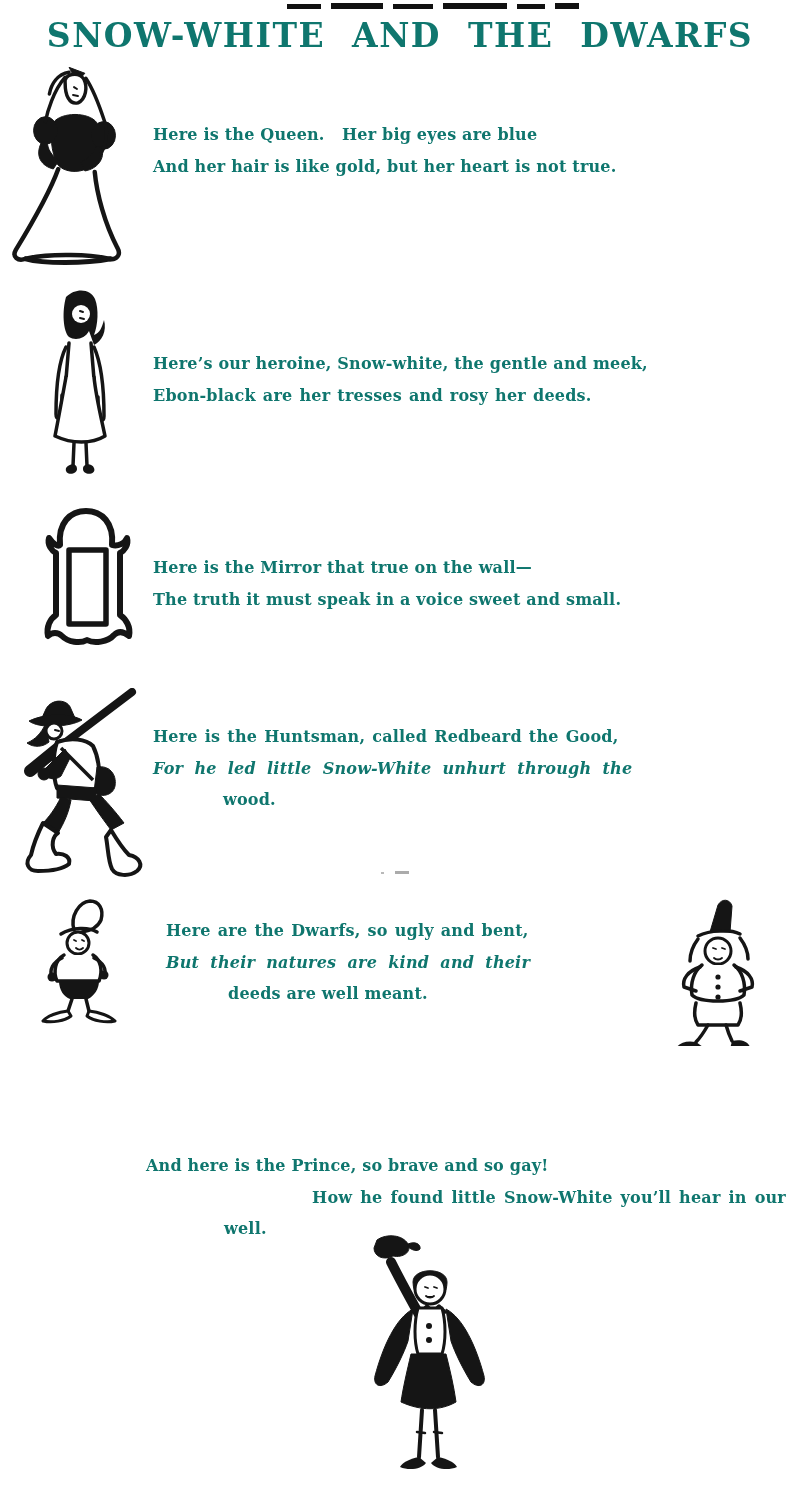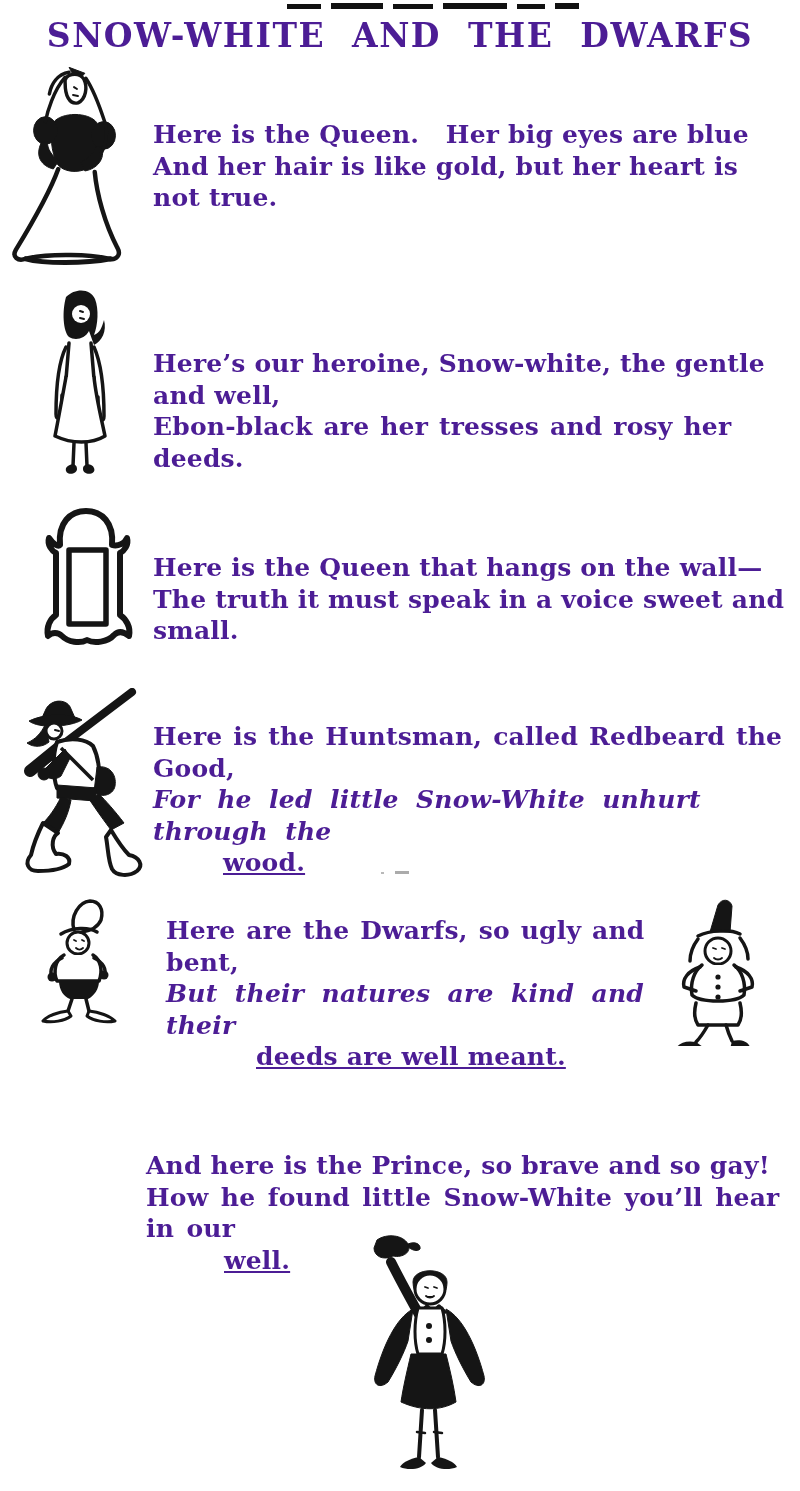--- a/index.html
+++ b/index.html
@@ -2,21 +2,21 @@
 <html><head>
 <meta charset="utf-8">
 <style>
   html,body{margin:0;padding:0;background:#e8e8e8;}
   .page{
     position:relative;
     width:800px;height:1491px;
     margin:0 auto;
     background:#ffffff;
     font-family:"DejaVu Serif","Liberation Serif",serif;
-    color:#4c1d95;
+    color:#0f766e;
     overflow:hidden;
   }
   
   .clipped-header{
     position:absolute;left:287px;top:0;width:300px;height:9px;
     background:
       linear-gradient(#111,#111) 0 4px/34px 5px no-repeat,
       linear-gradient(#111,#111) 44px 3px/52px 6px no-repeat,
       linear-gradient(#111,#111) 106px 4px/40px 5px no-repeat,
       linear-gradient(#111,#111) 156px 3px/64px 6px no-repeat,
@@ -25,29 +25,29 @@
   }
   .title{
     position:absolute;left:0;top:16px;width:100%;
     text-align:center;
     font-size:33px;font-weight:700;
     letter-spacing:1.5px;word-spacing:14px;
     white-space:nowrap;
   }
   .stanza{
     position:absolute;
-    font-size:25px;font-weight:700;
+    font-size:16px;font-weight:700;
     line-height:31.5px;
     letter-spacing:.2px;
   }
   .stanza .line{white-space:pre-wrap;}
-  .ws-1{word-spacing:.14em;}
+  .ws-1{word-spacing:.14em;text-align:right;}
   .ws-2{word-spacing:.34em;font-style:italic;}
   .ws-3{word-spacing:.08em;}
-  .indent{margin-left:70px;text-decoration:underline;}
+  .indent{margin-left:70px;}
   .art{position:absolute;}
   .art svg{display:block;width:100%;height:100%;}
   .speck{
     position:absolute;left:381px;top:871px;width:34px;height:4px;
     background:
       linear-gradient(#b9b9b9,#b9b9b9) 0 1px/3px 2px no-repeat,
       linear-gradient(#ababab,#ababab) 14px 0/14px 3px no-repeat;
   }
 </style>
 </head>
@@ -99,34 +99,34 @@
         <path d="M38,90 C34,112 30,134 27,149 C44,157 64,157 77,149 C73,130 68,110 66,90" fill="#fff"></path>
         <path d="M46,156 L45,179 M58,156 L59,179"></path>
       </g>
       <g fill="#151515">
         <path d="M38,181 C42,176 49,176 49,182 C49,188 36,189 38,181 Z"></path>
         <path d="M55,182 C55,176 64,176 66,181 C69,188 55,189 55,182 Z"></path>
       </g>
     </svg>
   </div>
   <div class="stanza" style="left:153px;top:348px;width:632px;">
-    <div class="line">Here’s our heroine, Snow-white, the gentle and well,</div>
+    <div class="line">Here’s our heroine, Snow-white, the gentle and meek,</div>
     <div class="line ws-3">Ebon-black are her tresses and rosy her deeds.</div>
   </div>
 
   <div class="art" style="left:30px;top:503px;width:112px;height:156px;">
     <svg viewBox="0 0 112 156" aria-hidden="true">
       <g fill="none" stroke="#151515" stroke-linejoin="round" stroke-linecap="round">
         <path stroke-width="6" d="M30,42 C28,20 40,8 56,8 C72,8 84,20 82,42 C88,44 95,40 97,35 C99,42 94,48 90,50 L90,112 C96,116 101,124 99,133 C93,128 88,128 84,132 C78,139 64,141 57,137 C50,141 38,139 32,133 C28,129 22,129 18,133 C16,124 20,116 26,112 L26,50 C22,48 17,42 19,35 C23,41 28,44 30,42 Z"></path>
         <rect x="39" y="47" width="37" height="74" stroke-width="5.5"></rect>
       </g>
     </svg>
   </div>
   <div class="stanza" style="left:153px;top:552px;width:632px;">
-    <div class="line">Here is the Queen that hangs on the wall—</div>
+    <div class="line">Here is the Mirror that true on the wall—</div>
     <div class="line">The truth it must speak in a voice sweet and small.</div>
   </div>
 
   <div class="art" style="left:0px;top:688px;width:162px;height:196px;">
     <svg viewBox="0 0 162 196" aria-hidden="true">
       <path d="M132,4 L62,57" stroke="#151515" stroke-width="8" stroke-linecap="round"></path>
       <path d="M62,57 L30,83" stroke="#151515" stroke-width="12" stroke-linecap="round"></path>
       <g fill="#151515" stroke="#151515" stroke-linejoin="round">
         <path d="M46,21 C52,10 68,11 71,21 L75,30 C61,26 53,28 41,32 Z"></path>
         <path d="M29,33 C48,24 72,26 82,32 C70,39 39,41 29,33 Z"></path>
@@ -175,21 +175,21 @@
       <g fill="#151515">
         <circle cx="28" cy="81" r="4.5"></circle>
         <circle cx="80" cy="79" r="4.5"></circle>
         <path d="M35,85 C35,94 40,101 46,103 L64,103 C70,100 75,93 75,85 Z"></path>
       </g>
     </svg>
   </div>
   <div class="stanza" style="left:166px;top:915px;width:500px;">
     <div class="line ws-3">Here are the Dwarfs, so ugly and bent,</div>
     <div class="line ws-2">But their natures are kind and their</div>
-    <div class="line indent" style="margin-left:90px">deeds are well meant.</div>
+    <div class="line indent" style="margin-left:62px">deeds are well meant.</div>
   </div>
 
   <div class="art" style="left:656px;top:898px;width:120px;height:148px;">
     <svg viewBox="0 0 120 148" aria-hidden="true">
       <g fill="#151515" stroke="#151515" stroke-linejoin="round">
         <path d="M54,34 L62,7 C66,0 74,1 76,8 L74,34 Z"></path>
       </g>
       <g fill="none" stroke="#151515" stroke-width="3.5" stroke-linecap="round" stroke-linejoin="round">
         <path d="M42,38 C54,32 74,31 84,36"></path>
         <path d="M42,41 C36,49 34,57 34,63 M84,40 C90,48 92,56 92,61"></path>

